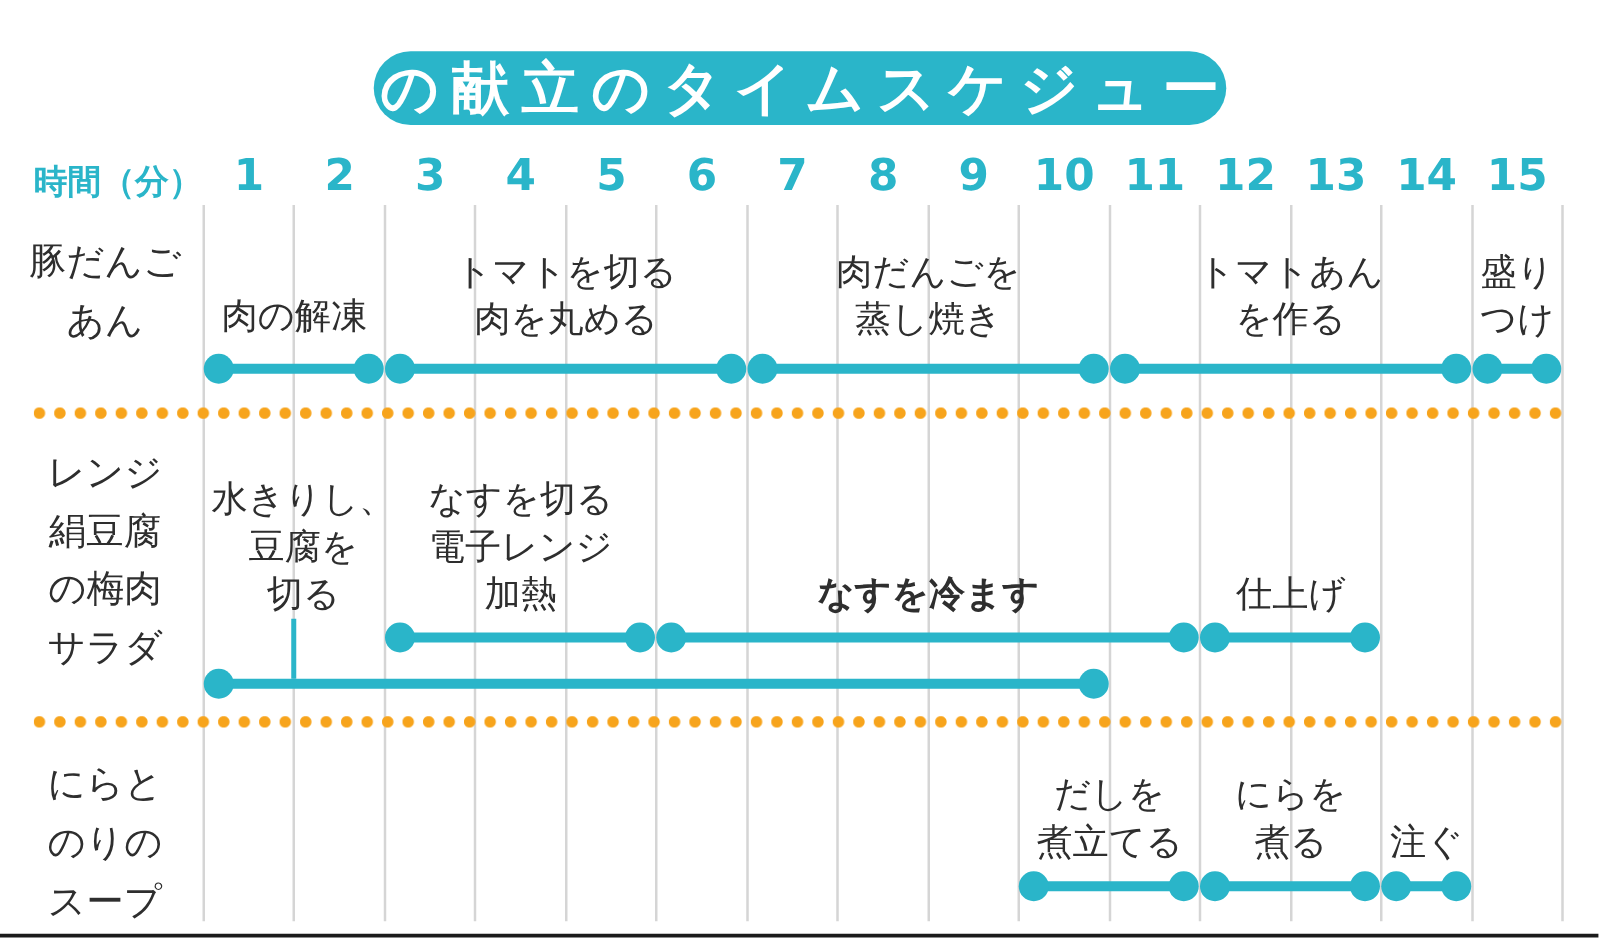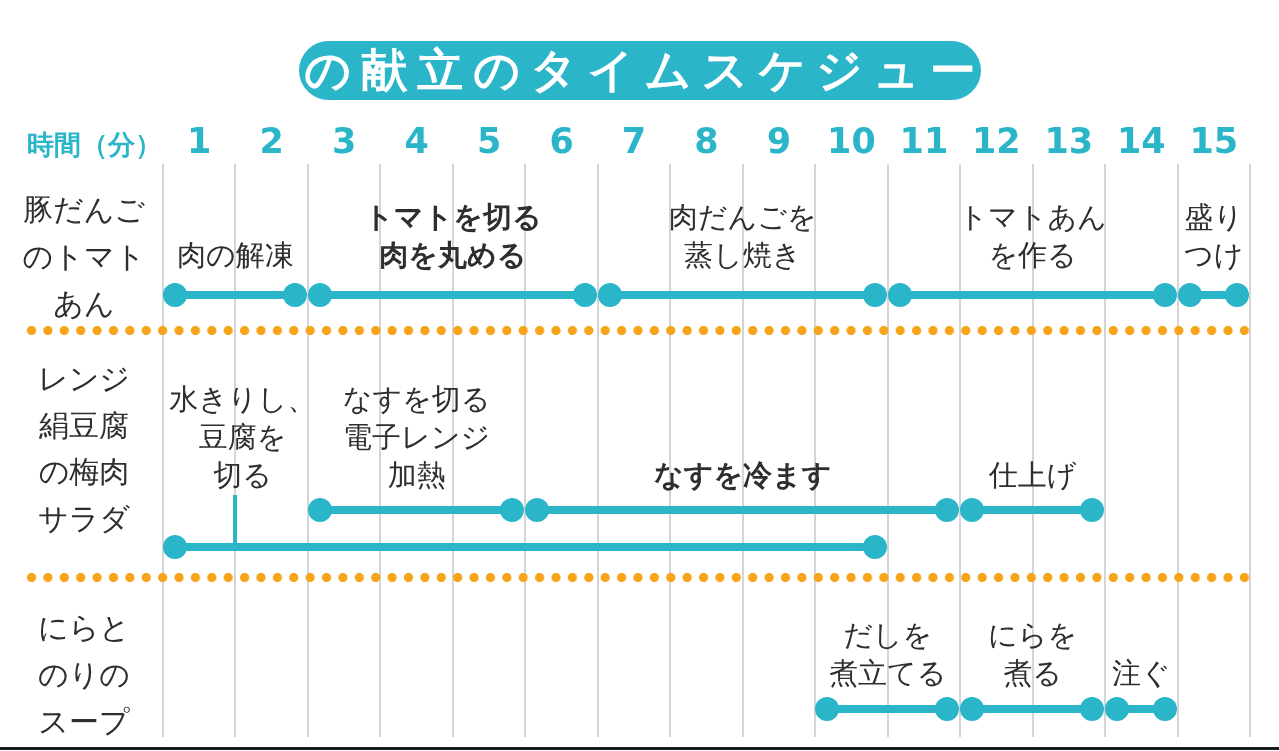--- a/index.html
+++ b/index.html
@@ -86,33 +86,32 @@
       <div class="tick-num" style="left: 666.5px;">8</div>
       <div class="tick-num" style="left: 738.967px;">9</div>
       <div class="tick-num" style="left: 811.433px;">10</div>
       <div class="tick-num" style="left: 883.9px;">11</div>
       <div class="tick-num" style="left: 956.367px; text-align: center;">12</div>
       <div class="tick-num" style="left: 1028.83px;">13</div>
       <div class="tick-num" style="left: 1101.3px;">14</div>
       <div class="tick-num" style="left: 1173.77px;">15</div>
       <div class="dish" style="top: 186px; line-height: 47px;">
         <div>豚だんご</div>
-        <div>のトマト</div>
         <div>あん</div>
       </div>
       <div class="bar-line" style="left: 175px; width: 119.933px; top: 291px;"></div>
       <div class="bar-dot" style="left: 163px; top: 283px;"></div>
       <div class="bar-dot" style="left: 282.933px; top: 283px;"></div>
-      <div class="task-label" style="left: 45.4667px; top: 236px; line-height: 38px;">
+      <div class="task-label" style="left: 45.4667px; top: 236px; line-height: 38px; font-family: Liberation Mono, monospace;">
         <div>肉の解凍</div>
       </div>
       <div class="bar-line" style="left: 319.933px; width: 264.867px; top: 291px;"></div>
       <div class="bar-dot" style="left: 307.933px; top: 283px;"></div>
       <div class="bar-dot" style="left: 572.8px; top: 283px;"></div>
-      <div class="task-label" style="left: 262.867px; top: 198px; line-height: 38px; font-weight: bold;">
+      <div class="task-label" style="left: 262.867px; top: 198px; line-height: 38px;">
         <div>トマトを切る</div>
         <div>肉を丸める</div>
       </div>
       <div class="bar-line" style="left: 609.8px; width: 264.867px; top: 291px;"></div>
       <div class="bar-dot" style="left: 597.8px; top: 283px;"></div>
       <div class="bar-dot" style="left: 862.667px; top: 283px;"></div>
       <div class="task-label" style="left: 552.733px; top: 198px; line-height: 38px;">
         <div>肉だんごを</div>
         <div>蒸し焼き</div>
       </div>

